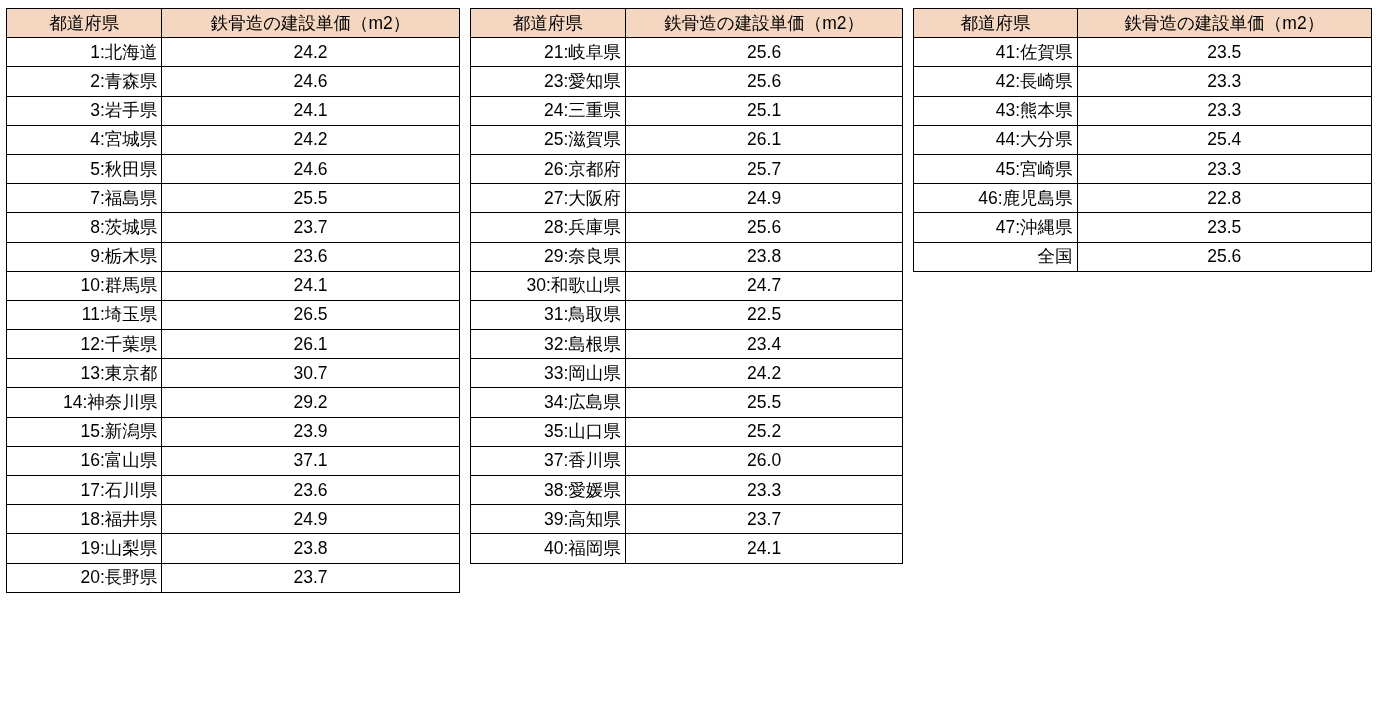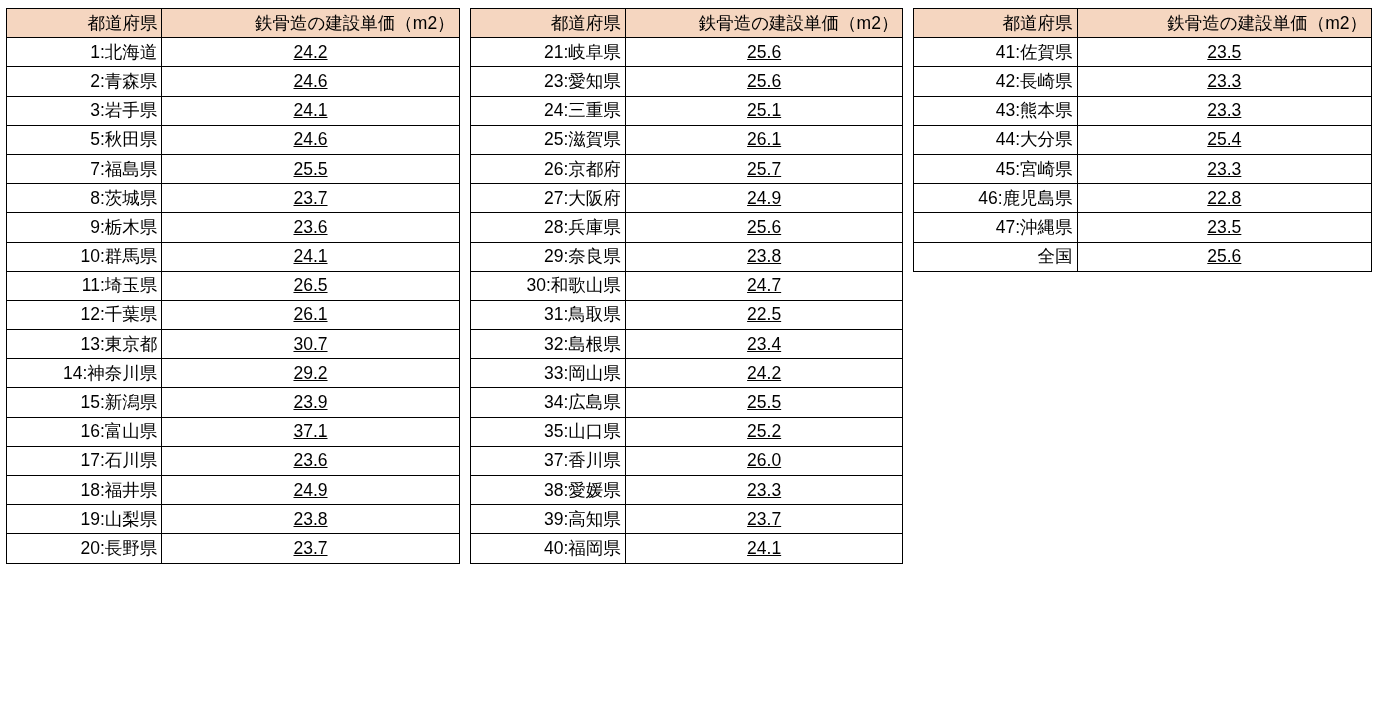--- a/index.html
+++ b/index.html
@@ -41,29 +41,28 @@
     box-sizing: border-box;
     padding: 0 4px;
     font-size: 17.5px;
     line-height: 27px;
     font-weight: normal;
     white-space: nowrap;
     overflow: hidden;
   }
   table.block th {
     background: #f5d6c0;
-    text-align: right;
+    text-align: center;
     font-weight: normal;
   }
   td.name, th.name {
     text-align: right;
   }
   td.value {
     text-align: center;
-    text-decoration: underline;
   }
   
   .blk1 col.c-name { width: 157px; }
   .blk1 col.c-val  { width: 300px; }
   .blk2 col.c-name { width: 157px; }
   .blk2 col.c-val  { width: 280px; }
   .blk3 col.c-name { width: 165px; }
   .blk3 col.c-val  { width: 297px; }
 </style>
 </head>
@@ -90,20 +89,24 @@
           </tr>
         <tr>
             <td class="name">2:青森県</td>
             <td class="value">24.6</td>
           </tr>
         <tr>
             <td class="name">3:岩手県</td>
             <td class="value">24.1</td>
           </tr>
         <tr>
+            <td class="name">4:宮城県</td>
+            <td class="value">24.2</td>
+          </tr>
+        <tr>
             <td class="name">5:秋田県</td>
             <td class="value">24.6</td>
           </tr>
         <tr>
             <td class="name">7:福島県</td>
             <td class="value">25.5</td>
           </tr>
         <tr>
             <td class="name">8:茨城県</td>
             <td class="value">23.7</td>

